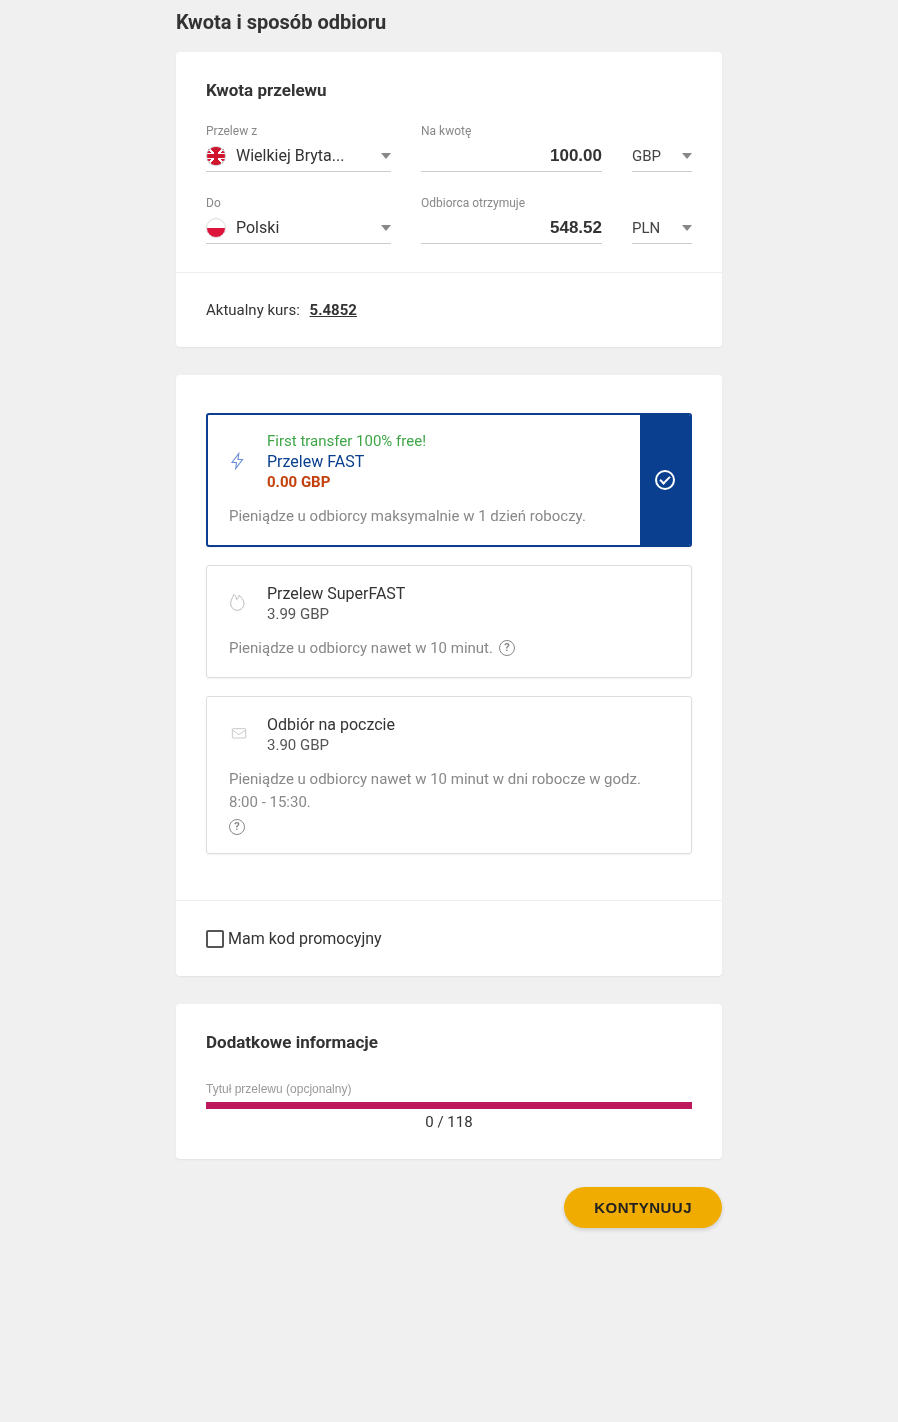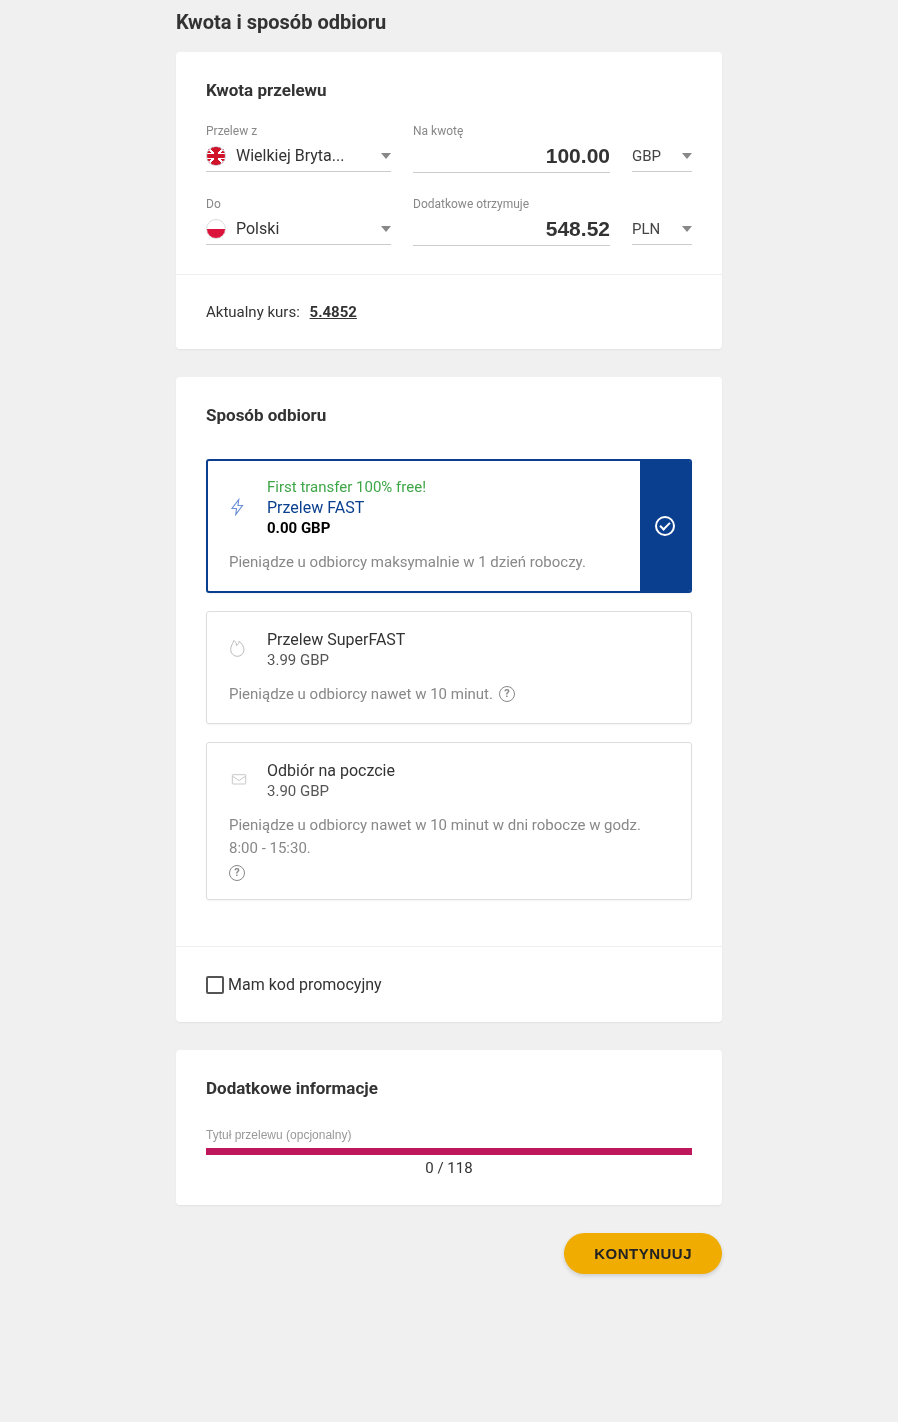--- a/index.html
+++ b/index.html
@@ -33,21 +33,21 @@
   }
   .section-title {
     font-size: 17px;
     font-weight: 700;
     color: #333;
     margin-bottom: 24px;
   }
   
   .row {
     display: flex;
-    gap: 22px;
+    gap: 30px;
     margin-bottom: 24px;
   }
   .row:last-child { margin-bottom: 0; }
   .field {
     display: flex;
     flex-direction: column;
   }
   .field.country { width: 185px; }
   .field.amount { flex: 1; }
   .field.currency { width: 60px; }
@@ -110,21 +110,21 @@
     width: 0; height: 0;
     border-left: 5px solid transparent;
     border-right: 5px solid transparent;
     border-top: 6px solid #888;
     margin-left: 6px;
     flex-shrink: 0;
   }
   .amount-input {
     border: none;
     outline: none;
-    font-size: 21px;
+    font-size: 17px;
     font-weight: 700;
     text-align: right;
     width: 100%;
     color: #333;
     background: transparent;
   }
   .currency-val {
     font-size: 15px;
     color: #444;
     flex: 1;
@@ -195,21 +195,21 @@
     font-weight: 400;
     color: #333;
   }
   .option.selected .option-name { color: #0a3f8f; }
   .option-price {
     font-size: 15px;
     color: #555;
     margin-top: 2px;
   }
   .option.selected .option-price {
-    color: #000000;
+    color: #c2410c;
     font-weight: 700;
   }
   .option-desc {
     font-size: 15px;
     color: #888;
     margin-top: 14px;
     line-height: 1.5;
     display: flex;
     align-items: center;
     flex-wrap: wrap;
@@ -315,21 +315,21 @@
       <div class="row">
         <div class="field country">
           <div class="field-label">Do</div>
           <div class="field-control">
             <span class="flag flag-pl"></span>
             <span class="country-name">Polski</span>
             <span class="chevron"></span>
           </div>
         </div>
         <div class="field amount">
-          <div class="field-label">Dodatkowe otrzymuje</div>
+          <div class="field-label">Odbiorca otrzymuje</div>
           <div class="field-control">
             <input class="amount-input" value="548.52" style="">
           </div>
         </div>
         <div class="field currency">
           <div class="field-label">&nbsp;</div>
           <div class="field-control">
             <span class="currency-val">PLN</span>
             <span class="chevron"></span>
           </div>
@@ -340,21 +340,20 @@
     <div class="card-section">
       <div class="rate-line">
         <span>Aktualny kurs:</span>
         <span class="rate-value">5.4852</span>
       </div>
     </div>
   </div>
 
   <div class="card">
     <div class="card-section">
-      <div class="section-title">Sposób odbioru</div>
       <div class="options-wrap" id="options-wrap">
           <div class="option selected">
     <div class="option-head">
       <div class="option-icon"><svg viewBox="0 0 24 24" width="18" height="18" fill="none" stroke="#6a8fd6" stroke-width="1.5">
                   <path d="M13 2 4 14h6l-1 8 9-12h-6l1-8z"></path>
                 </svg></div>
       <div class="option-body">
         <div class="option-promo">First transfer 100% free!</div>
         <div class="option-name">Przelew FAST</div>
         <div class="option-price">0.00 GBP</div>

